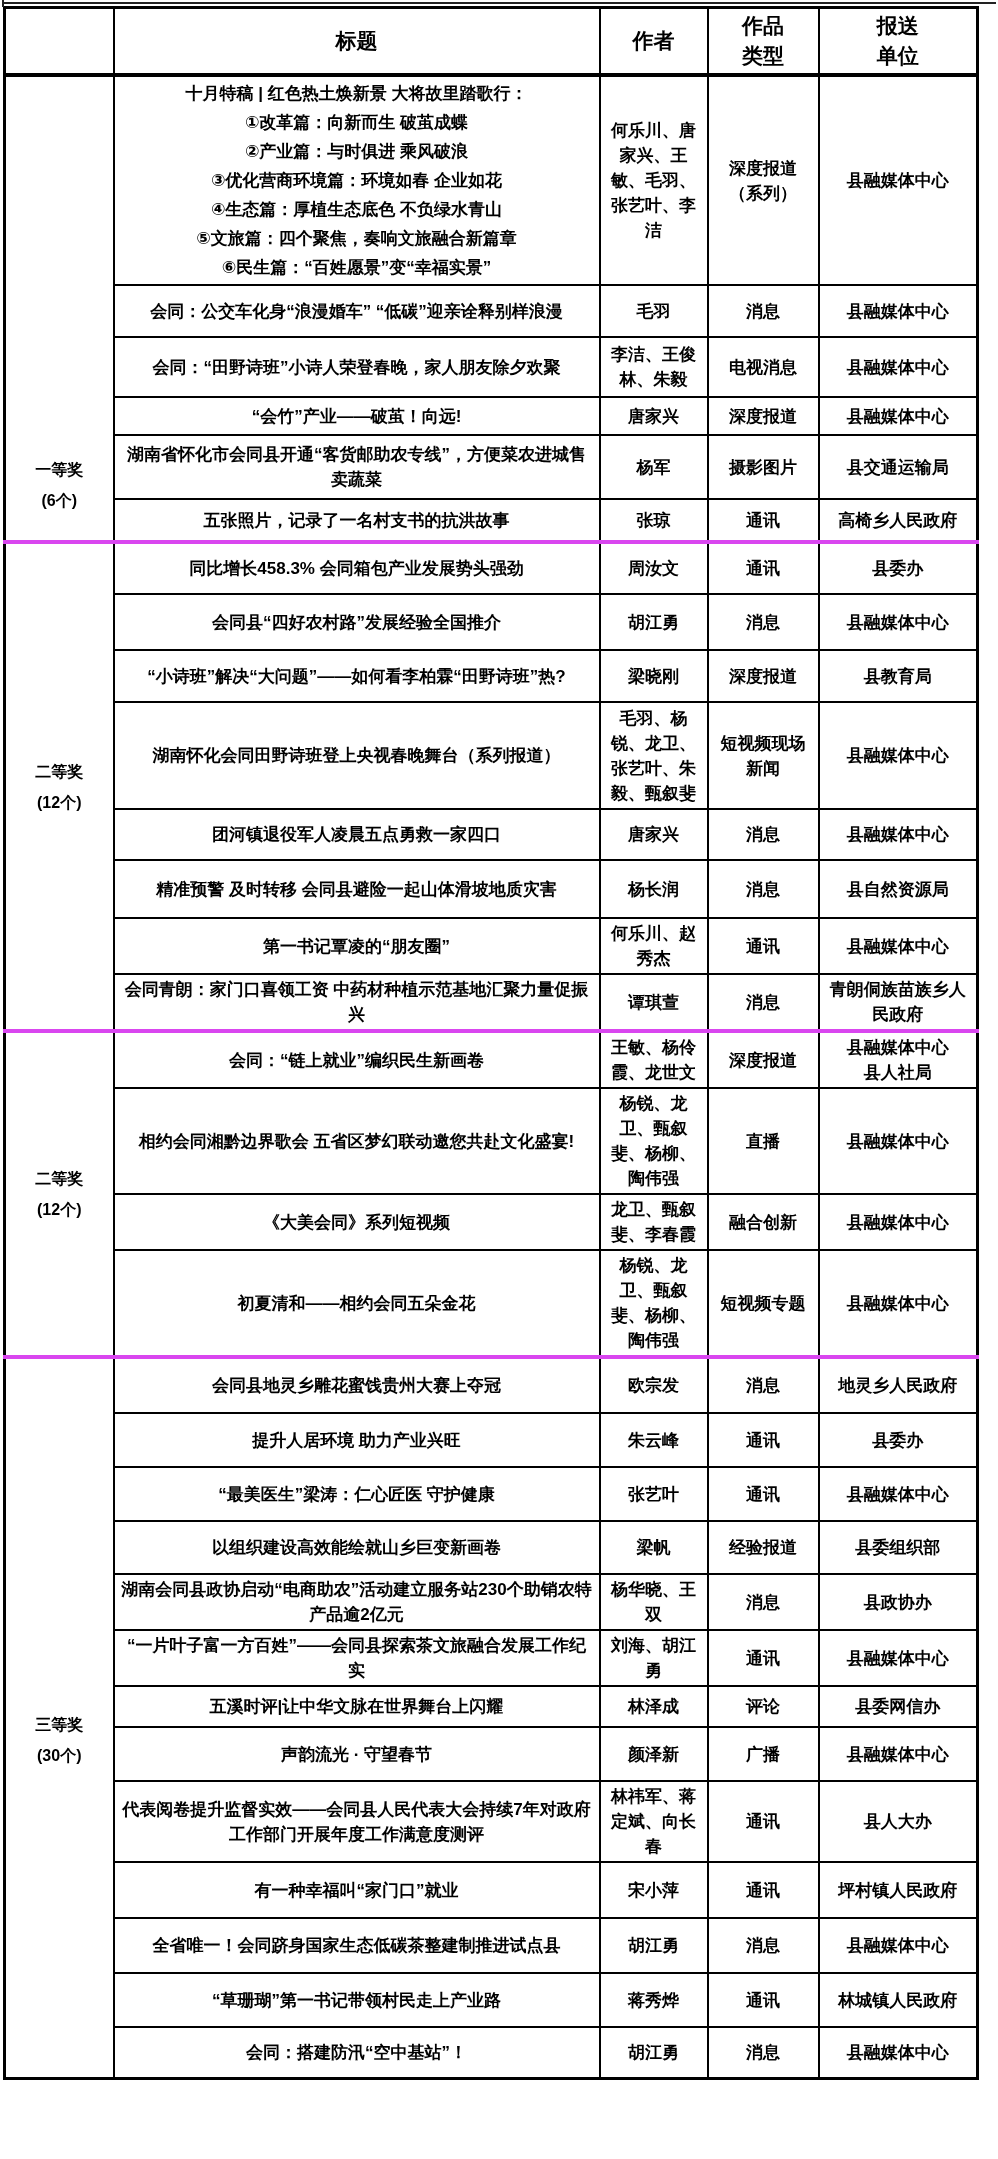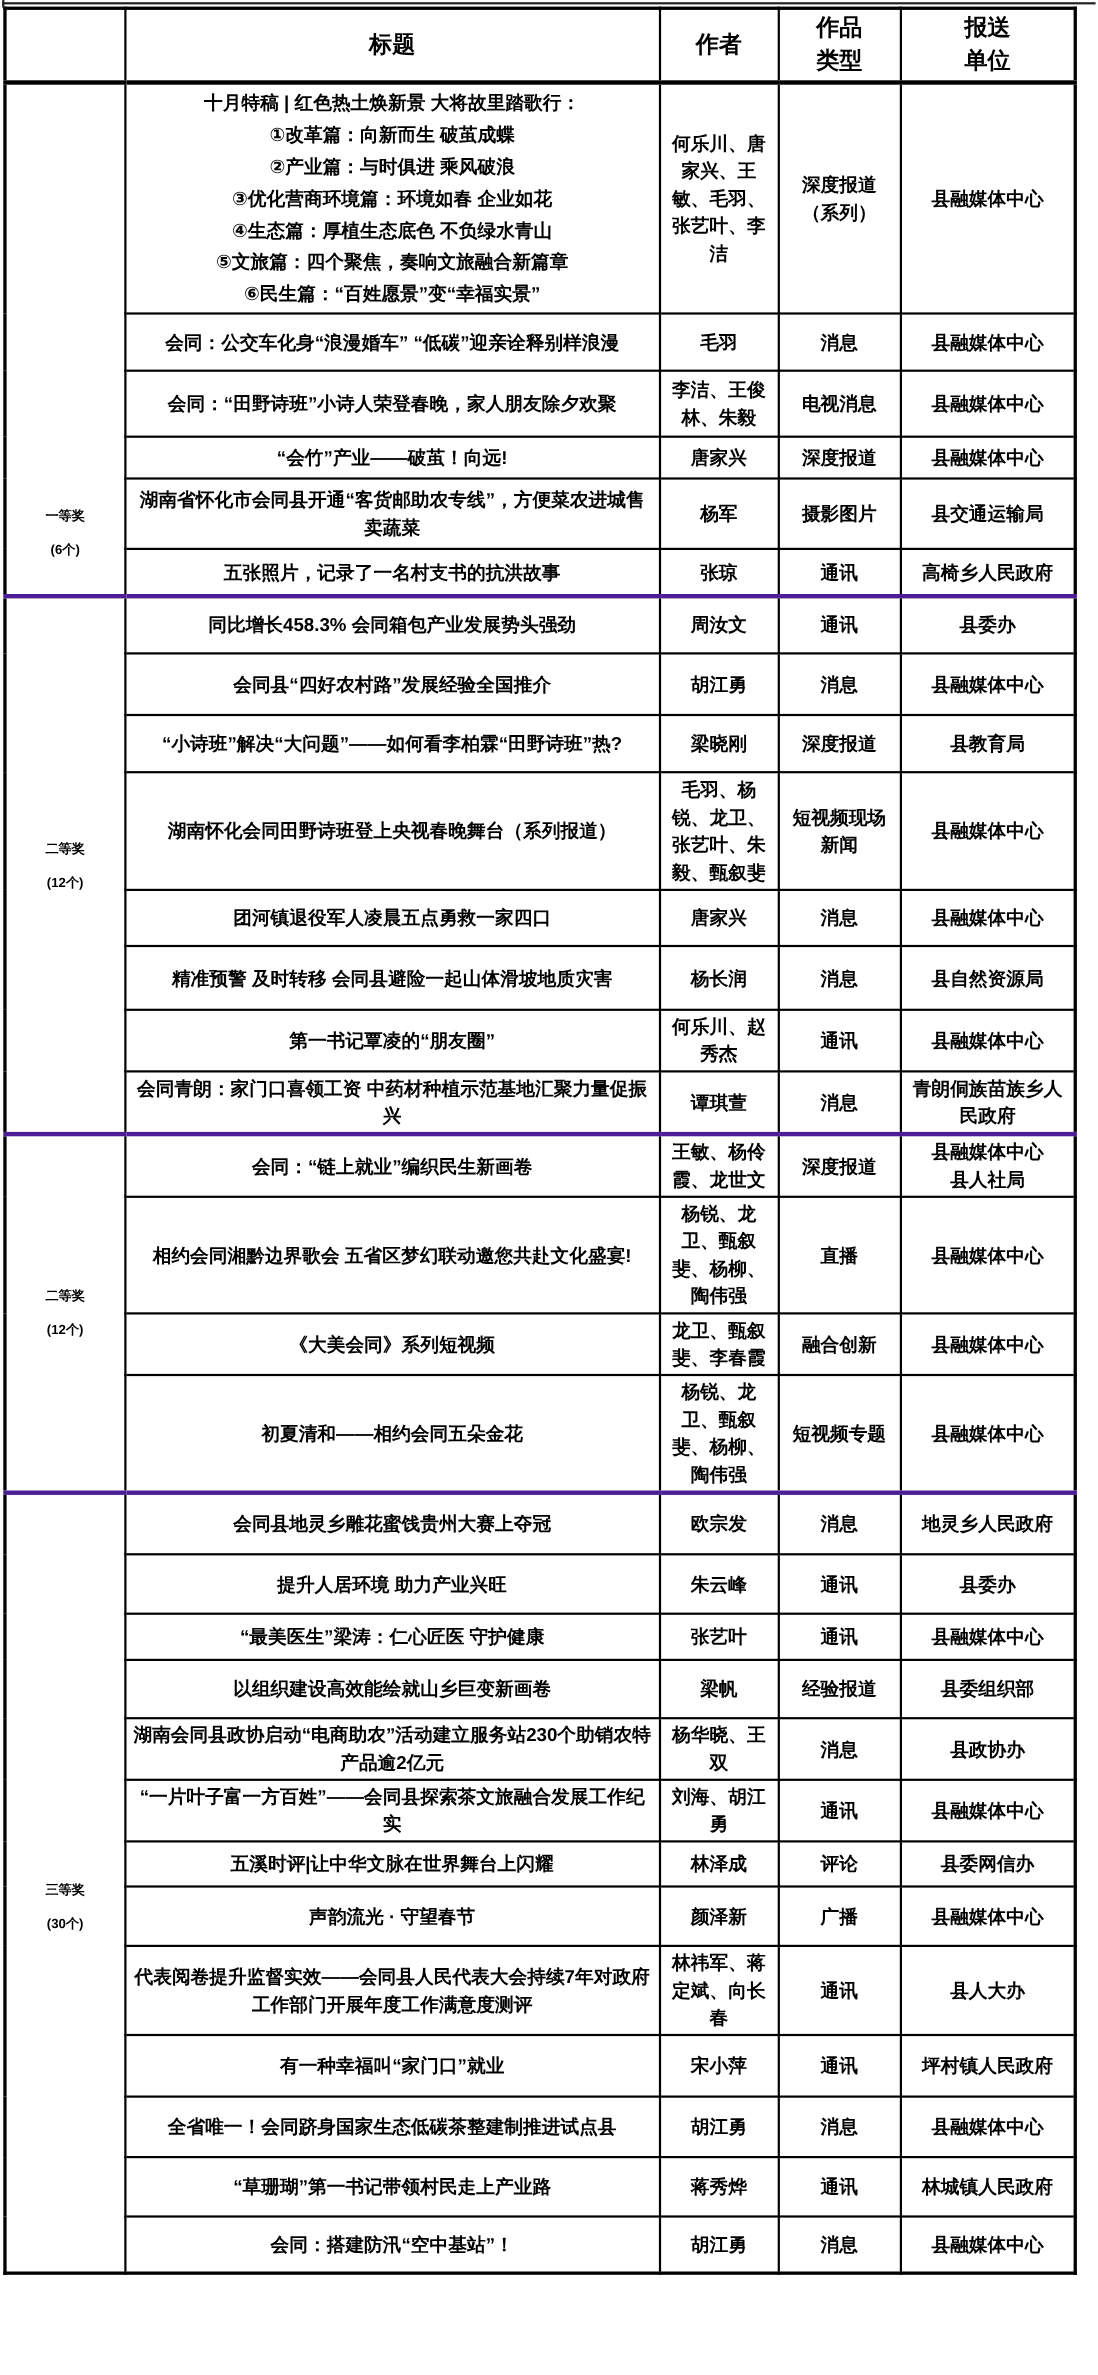--- a/index.html
+++ b/index.html
@@ -22,22 +22,22 @@
     border: 3px solid #000;
   }
   th, td {
     border: 2px solid #000;
     text-align: center; vertical-align: middle;
     font-weight: 700; font-size: 17px; line-height: 25px;
     padding: 2px 6px; overflow: hidden; word-break: break-word;
   }
   th { font-size: 21px; line-height: 30px; border-bottom: 4px solid #000; }
   td.author { padding: 2px 3px; word-break: break-all; }
-  tr.sec-start td { border-top: 4px solid #4c1d95; }
-  td.award { font-size: 12px; line-height: 31px; }
+  tr.sec-start td { border-top: 4px solid #d946ef; }
+  td.award { font-size: 16px; line-height: 31px; }
   td.award.sec0 { vertical-align: bottom; padding-bottom: 24px; }
   td.award.sec3 .award-box { margin-top: 44px; }
   .tl { line-height: 29px; }  
 </style>
 </head>
 <body>
 
 <div class="top-tick"></div>
 <div class="top-line"></div>
 
@@ -223,21 +223,21 @@
         <td class="author">欧宗发</td>
         <td class="type">消息</td>
         <td class="unit">地灵乡人民政府</td>
       </tr>
       <tr style="height: 54px;">
         <td class="title">提升人居环境 助力产业兴旺</td>
         <td class="author">朱云峰</td>
         <td class="type">通讯</td>
         <td class="unit">县委办</td>
       </tr>
-      <tr style="height: 42px;">
+      <tr style="height: 54px;">
         <td class="title">“最美医生”梁涛：仁心匠医 守护健康</td>
         <td class="author">张艺叶</td>
         <td class="type">通讯</td>
         <td class="unit">县融媒体中心</td>
       </tr>
       <tr style="height: 53px; border-radius: 12px;">
         <td class="title">以组织建设高效能绘就山乡巨变新画卷</td>
         <td class="author">梁帆</td>
         <td class="type">经验报道</td>
         <td class="unit">县委组织部</td>

